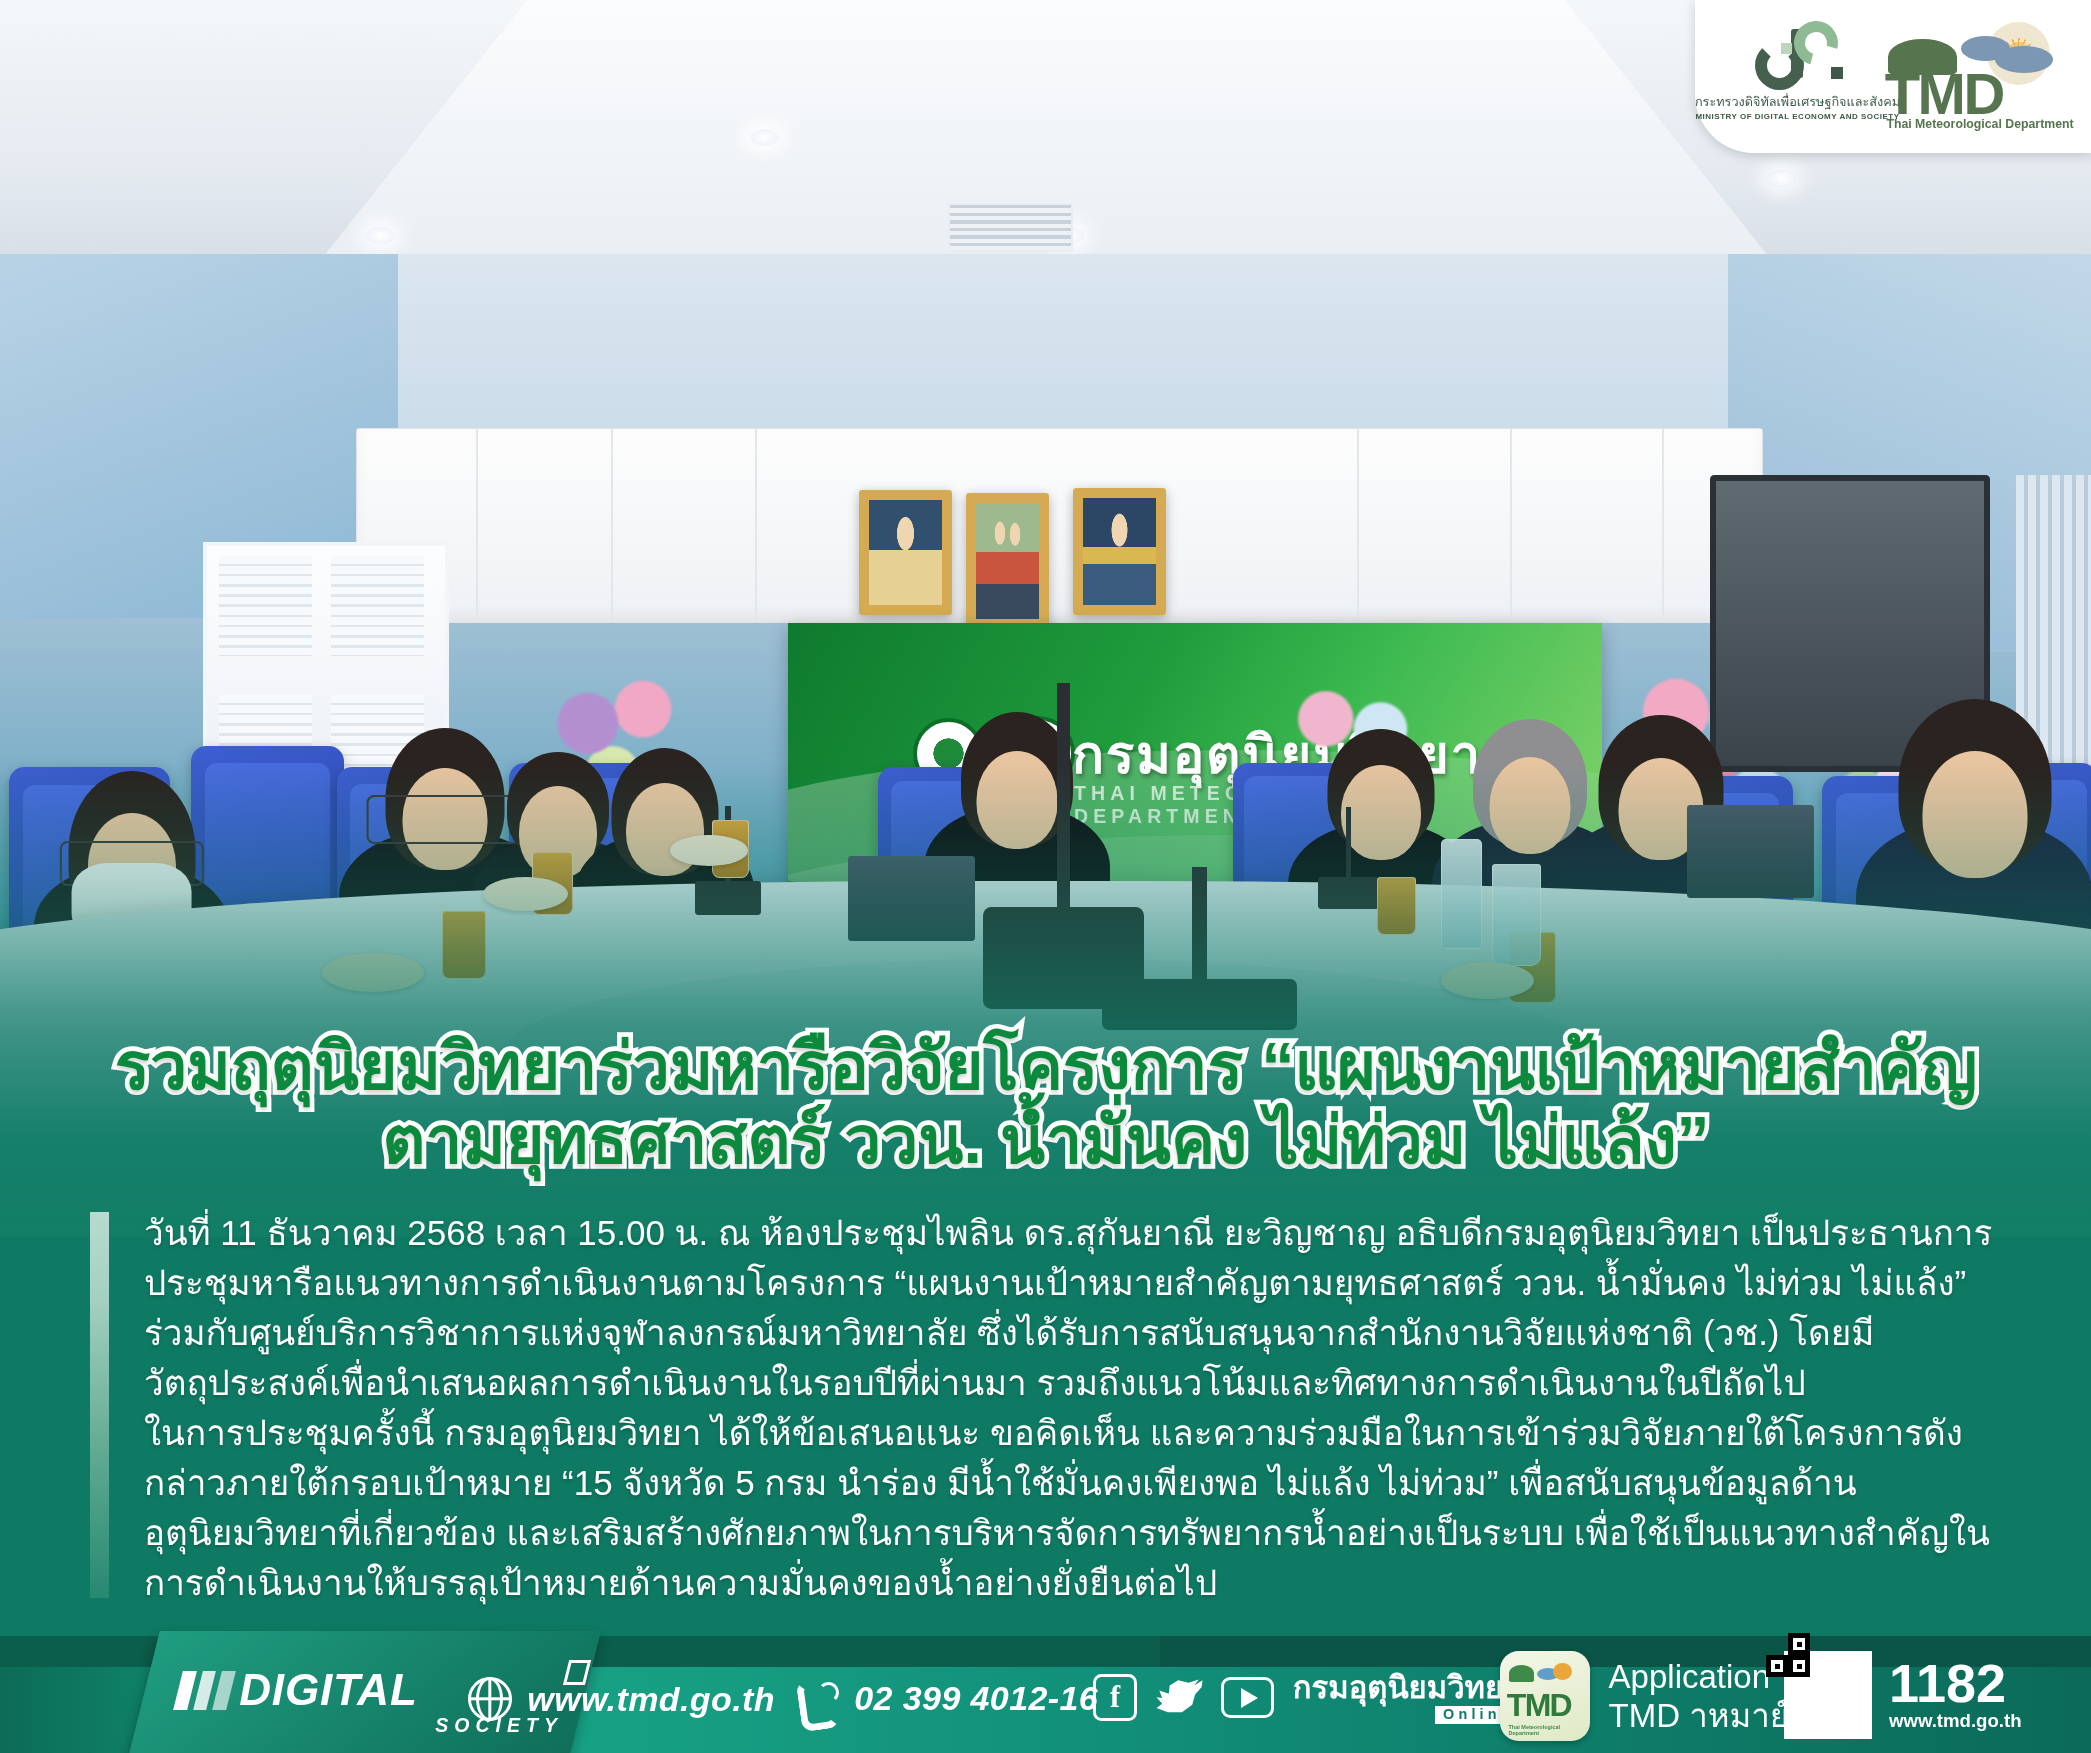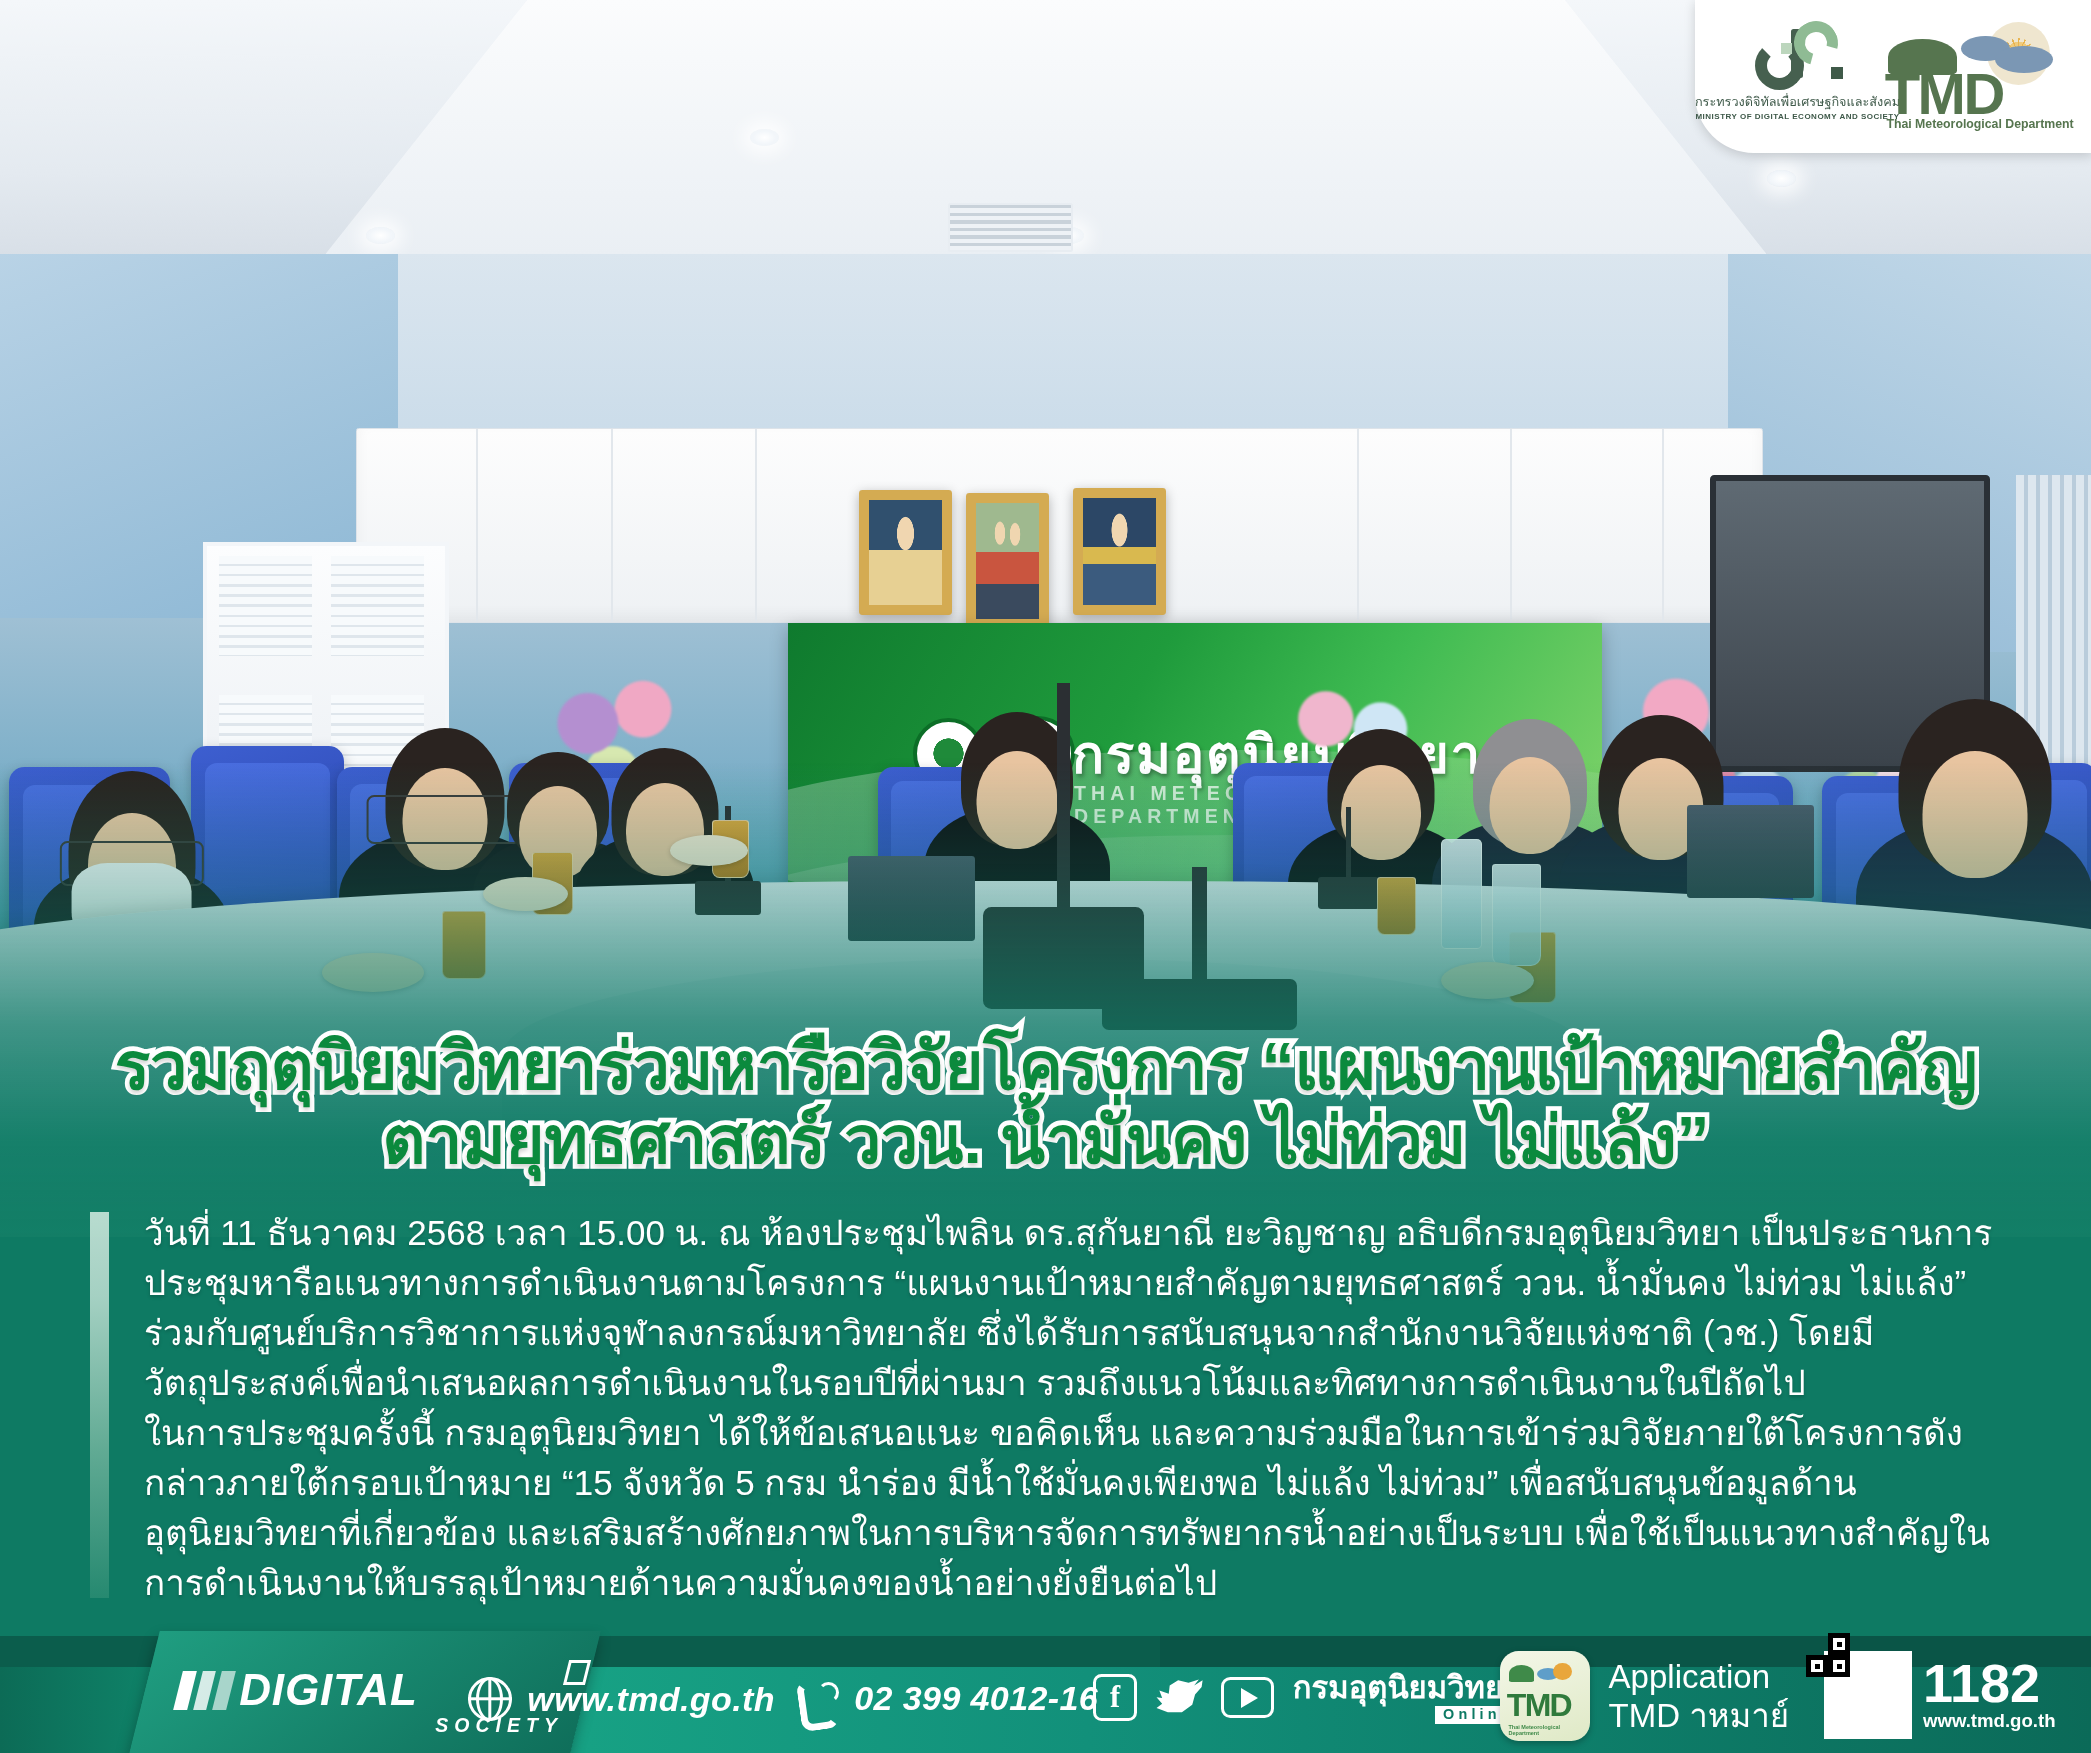--- a/index.html
+++ b/index.html
@@ -488,21 +488,21 @@
           <span class="c2"></span>
         <span class="t">TMD</span>
         <span class="sub">Thai Meteorological Department</span>
       </span>
       <span class="app-txt">
         <span>Application</span><br>
         <span>TMD าหมาย์</span>
       </span>
     </div>
 
-    <div class="foot-item" style="left:1824px;top:15.3px;gap:11px;">
+    <div class="foot-item" style="left:1784px;top:15.3px;gap:17px;">
       <span class="qr">
         <span class="qr-grid">
           <span class="qr-eye" style="left:0;top:0;"></span>
           <span class="qr-eye" style="right:0;top:0;"></span>
           <span class="qr-eye" style="left:0;bottom:0;"></span>
         </span>
       </span>
       <span class="num-block">
         <span class="num-big">1182</span>
         <span class="num-sub">www.tmd.go.th</span>

